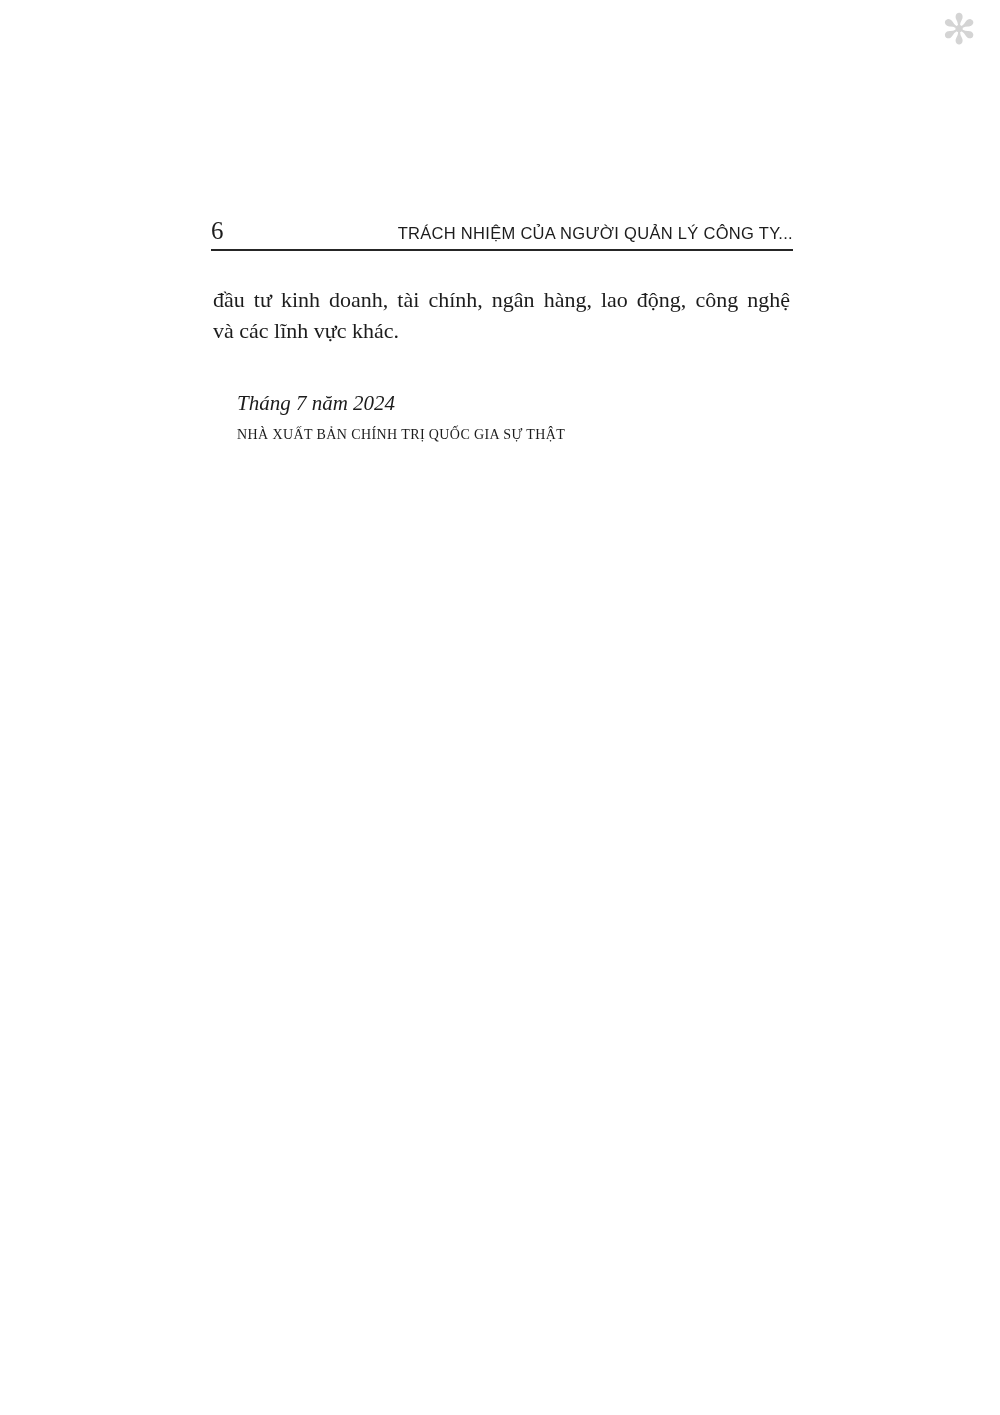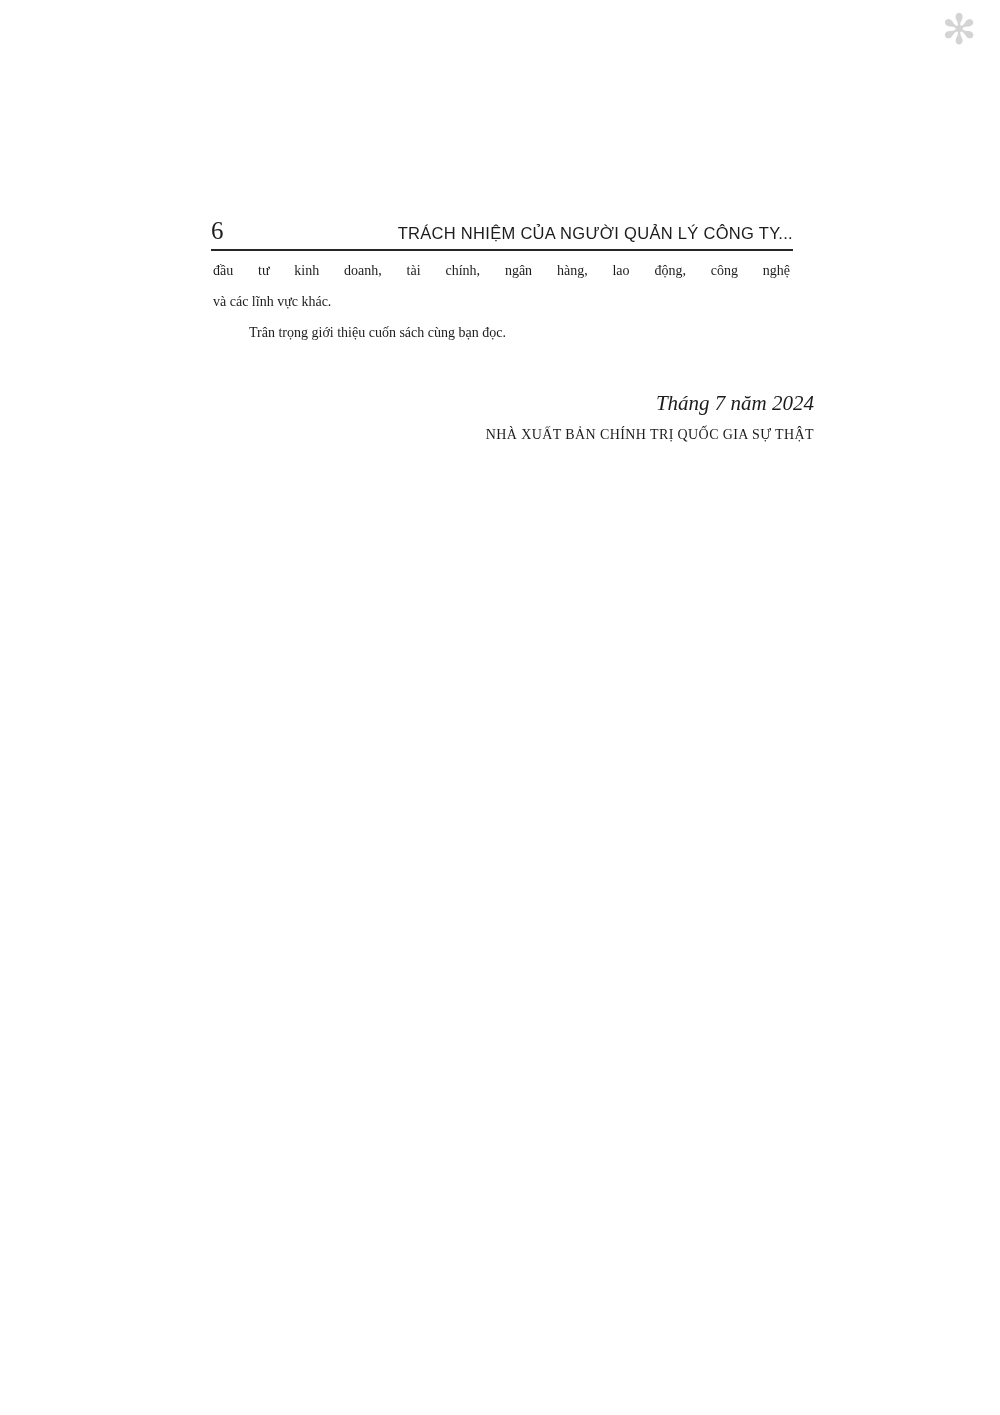--- a/index.html
+++ b/index.html
@@ -47,39 +47,39 @@
     font-family: "Liberation Sans", sans-serif;
     font-size: 16.5px;
     font-weight: 400;
     letter-spacing: 0.3px;
     line-height: 1;
     white-space: nowrap;
   }
   .body-text {
     position: absolute;
     left: 213px;
-    top: 255px;
+    top: 284px;
     width: 577px;
-    font-size: 14px;
+    font-size: 22px;
     line-height: 31px;
   }
   .body-line { display: block; }
   .body-line.justify {
     text-align: justify;
     text-align-last: justify;
   }
   .body-line.indent {
     text-indent: 36px;
   }
   .signoff {
     position: absolute;
     left: 237px;
     top: 388px;
     width: 577px;
-    text-align: right;
+    text-align: left;
     line-height: 31px;
   }
   .signoff-date {
     font-style: italic;
     font-size: 21px;
   }
   .publisher-name {
     font-size: 14px;
     letter-spacing: 0.4px;
     white-space: nowrap;
@@ -93,21 +93,20 @@
   <span class="corner-icon">✻</span>
 
   <div class="page-header">
     <span class="page-number">6</span>
     <span class="running-title">TRÁCH NHIỆM CỦA NGƯỜI QUẢN LÝ CÔNG TY...</span>
   </div>
 
   <div class="body-text">
     <span class="body-line justify">đầu tư kinh doanh, tài chính, ngân hàng, lao động, công nghệ</span>
     <span class="body-line">và các lĩnh vực khác.</span>
-    <span class="body-line indent">Trân trọng giới thiệu cuốn sách cùng bạn đọc.</span>
   </div>
 
   <div class="signoff">
     <div class="signoff-date">Tháng 7 năm 2024</div>
     <div class="publisher-name">NHÀ XUẤT BẢN CHÍNH TRỊ QUỐC GIA SỰ THẬT</div>
   </div>
 
 </div>
 
 </body></html>

